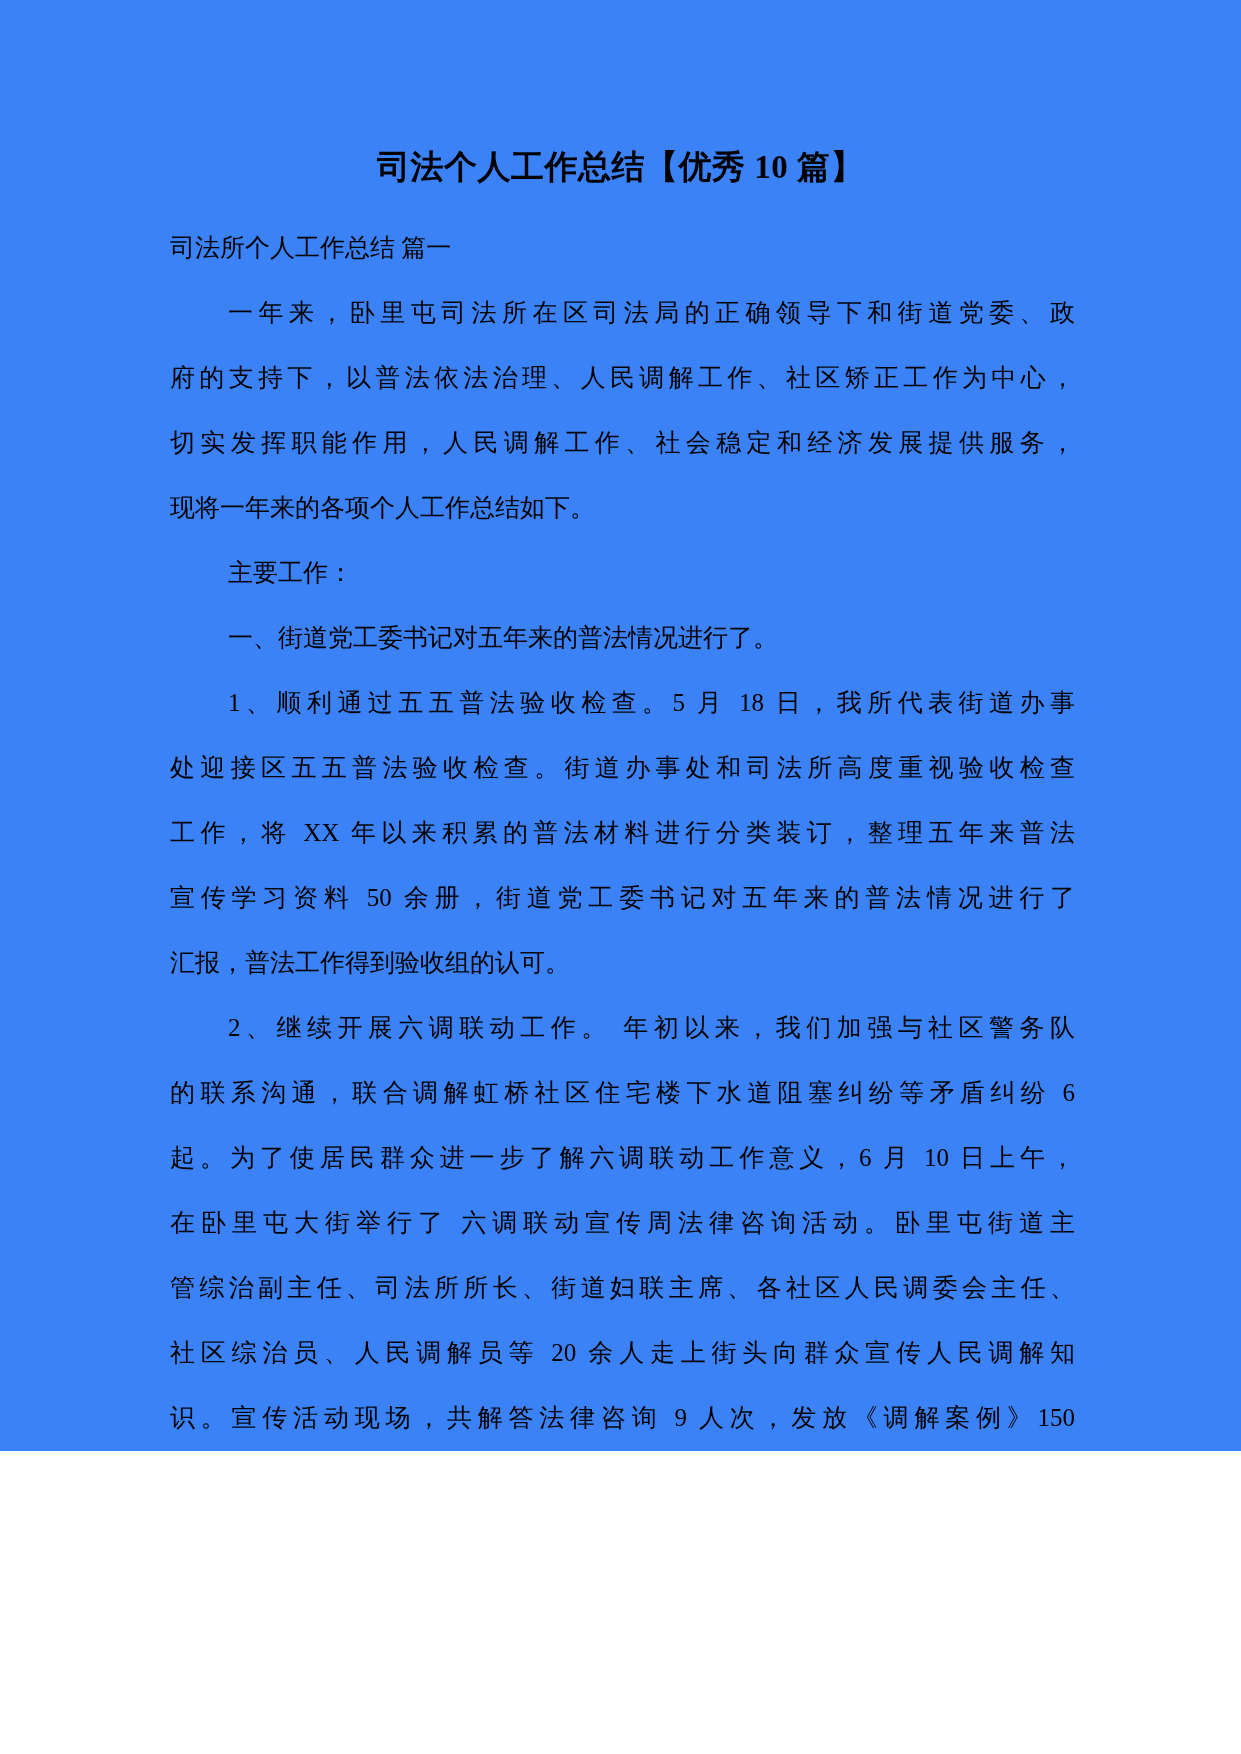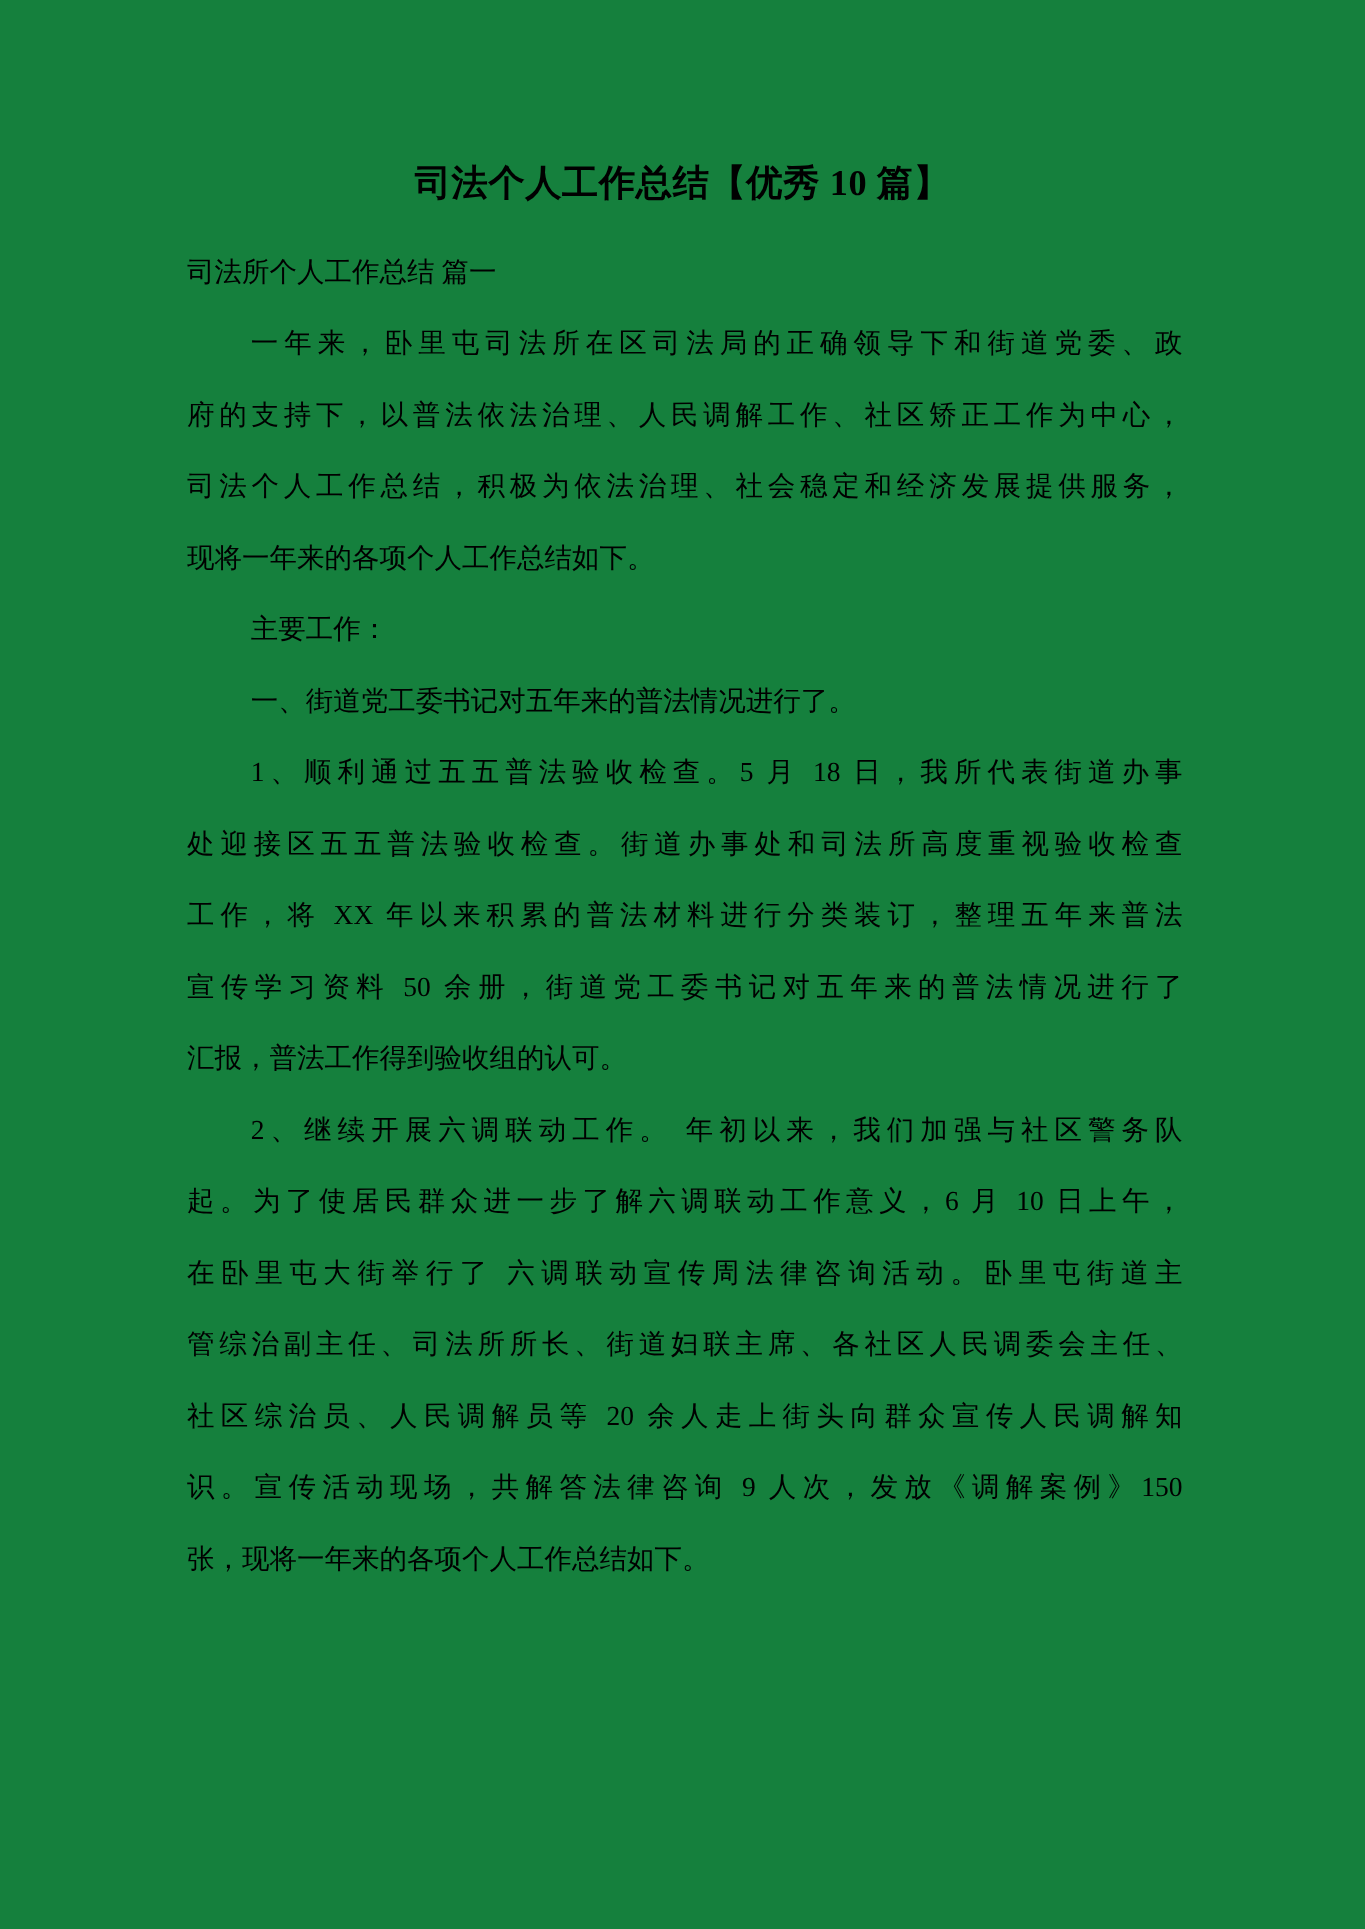--- a/index.html
+++ b/index.html
@@ -8,22 +8,22 @@
     width: 1241px;
     height: 1754px;
     position: relative;
     font-family: "Liberation Serif", "DejaVu Serif", serif;
     color: #000000;
   }
   .page {
     position: absolute;
     left: 0; top: 0;
     width: 1241px;
-    height: 1754px;
-    background: #15803d;
+    height: 1451px;
+    background: #3b82f6;
     overflow: hidden;
   }
   .doc-title {
     position: absolute;
     top: 134px;
     left: 0;
     width: 100%;
     height: 66px;
     line-height: 66px;
     text-align: center;
@@ -54,30 +54,31 @@
 </style>
 </head>
 <body>
 
 <div class="page">
   <div class="doc-title">司法个人工作总结【优秀 10 篇】</div>
   <div class="doc-body">
       <div class="line">司法所个人工作总结 篇一</div>
       <div class="line indent justify">一年来，卧里屯司法所在区司法局的正确领导下和街道党委、政</div>
       <div class="line justify">府的支持下，以普法依法治理、人民调解工作、社区矫正工作为中心，</div>
-      <div class="line justify">司法个人工作总结，积极为依法治理、社会稳定和经济发展提供服务，</div>
+      <div class="line justify">切实发挥职能作用，人民调解工作、社会稳定和经济发展提供服务，</div>
       <div class="line">现将一年来的各项个人工作总结如下。</div>
       <div class="line indent">主要工作：</div>
       <div class="line indent">一、街道党工委书记对五年来的普法情况进行了。</div>
       <div class="line indent justify">1、顺利通过五五普法验收检查。5 月 18 日，我所代表街道办事</div>
       <div class="line justify">处迎接区五五普法验收检查。街道办事处和司法所高度重视验收检查</div>
       <div class="line justify">工作，将 XX 年以来积累的普法材料进行分类装订，整理五年来普法</div>
       <div class="line justify">宣传学习资料 50 余册，街道党工委书记对五年来的普法情况进行了</div>
       <div class="line">汇报，普法工作得到验收组的认可。</div>
       <div class="line indent justify">2、继续开展六调联动工作。 年初以来，我们加强与社区警务队</div>
+      <div class="line justify">的联系沟通，联合调解虹桥社区住宅楼下水道阻塞纠纷等矛盾纠纷 6</div>
       <div class="line justify">起。为了使居民群众进一步了解六调联动工作意义，6 月 10 日上午，</div>
       <div class="line justify">在卧里屯大街举行了 六调联动宣传周法律咨询活动。卧里屯街道主</div>
       <div class="line justify">管综治副主任、司法所所长、街道妇联主席、各社区人民调委会主任、</div>
       <div class="line justify">社区综治员、人民调解员等 20 余人走上街头向群众宣传人民调解知</div>
       <div class="line justify">识。宣传活动现场，共解答法律咨询 9 人次，发放《调解案例》150</div>
       <div class="line">张，现将一年来的各项个人工作总结如下。</div>
     </div>
 </div>
 
 </body></html>

